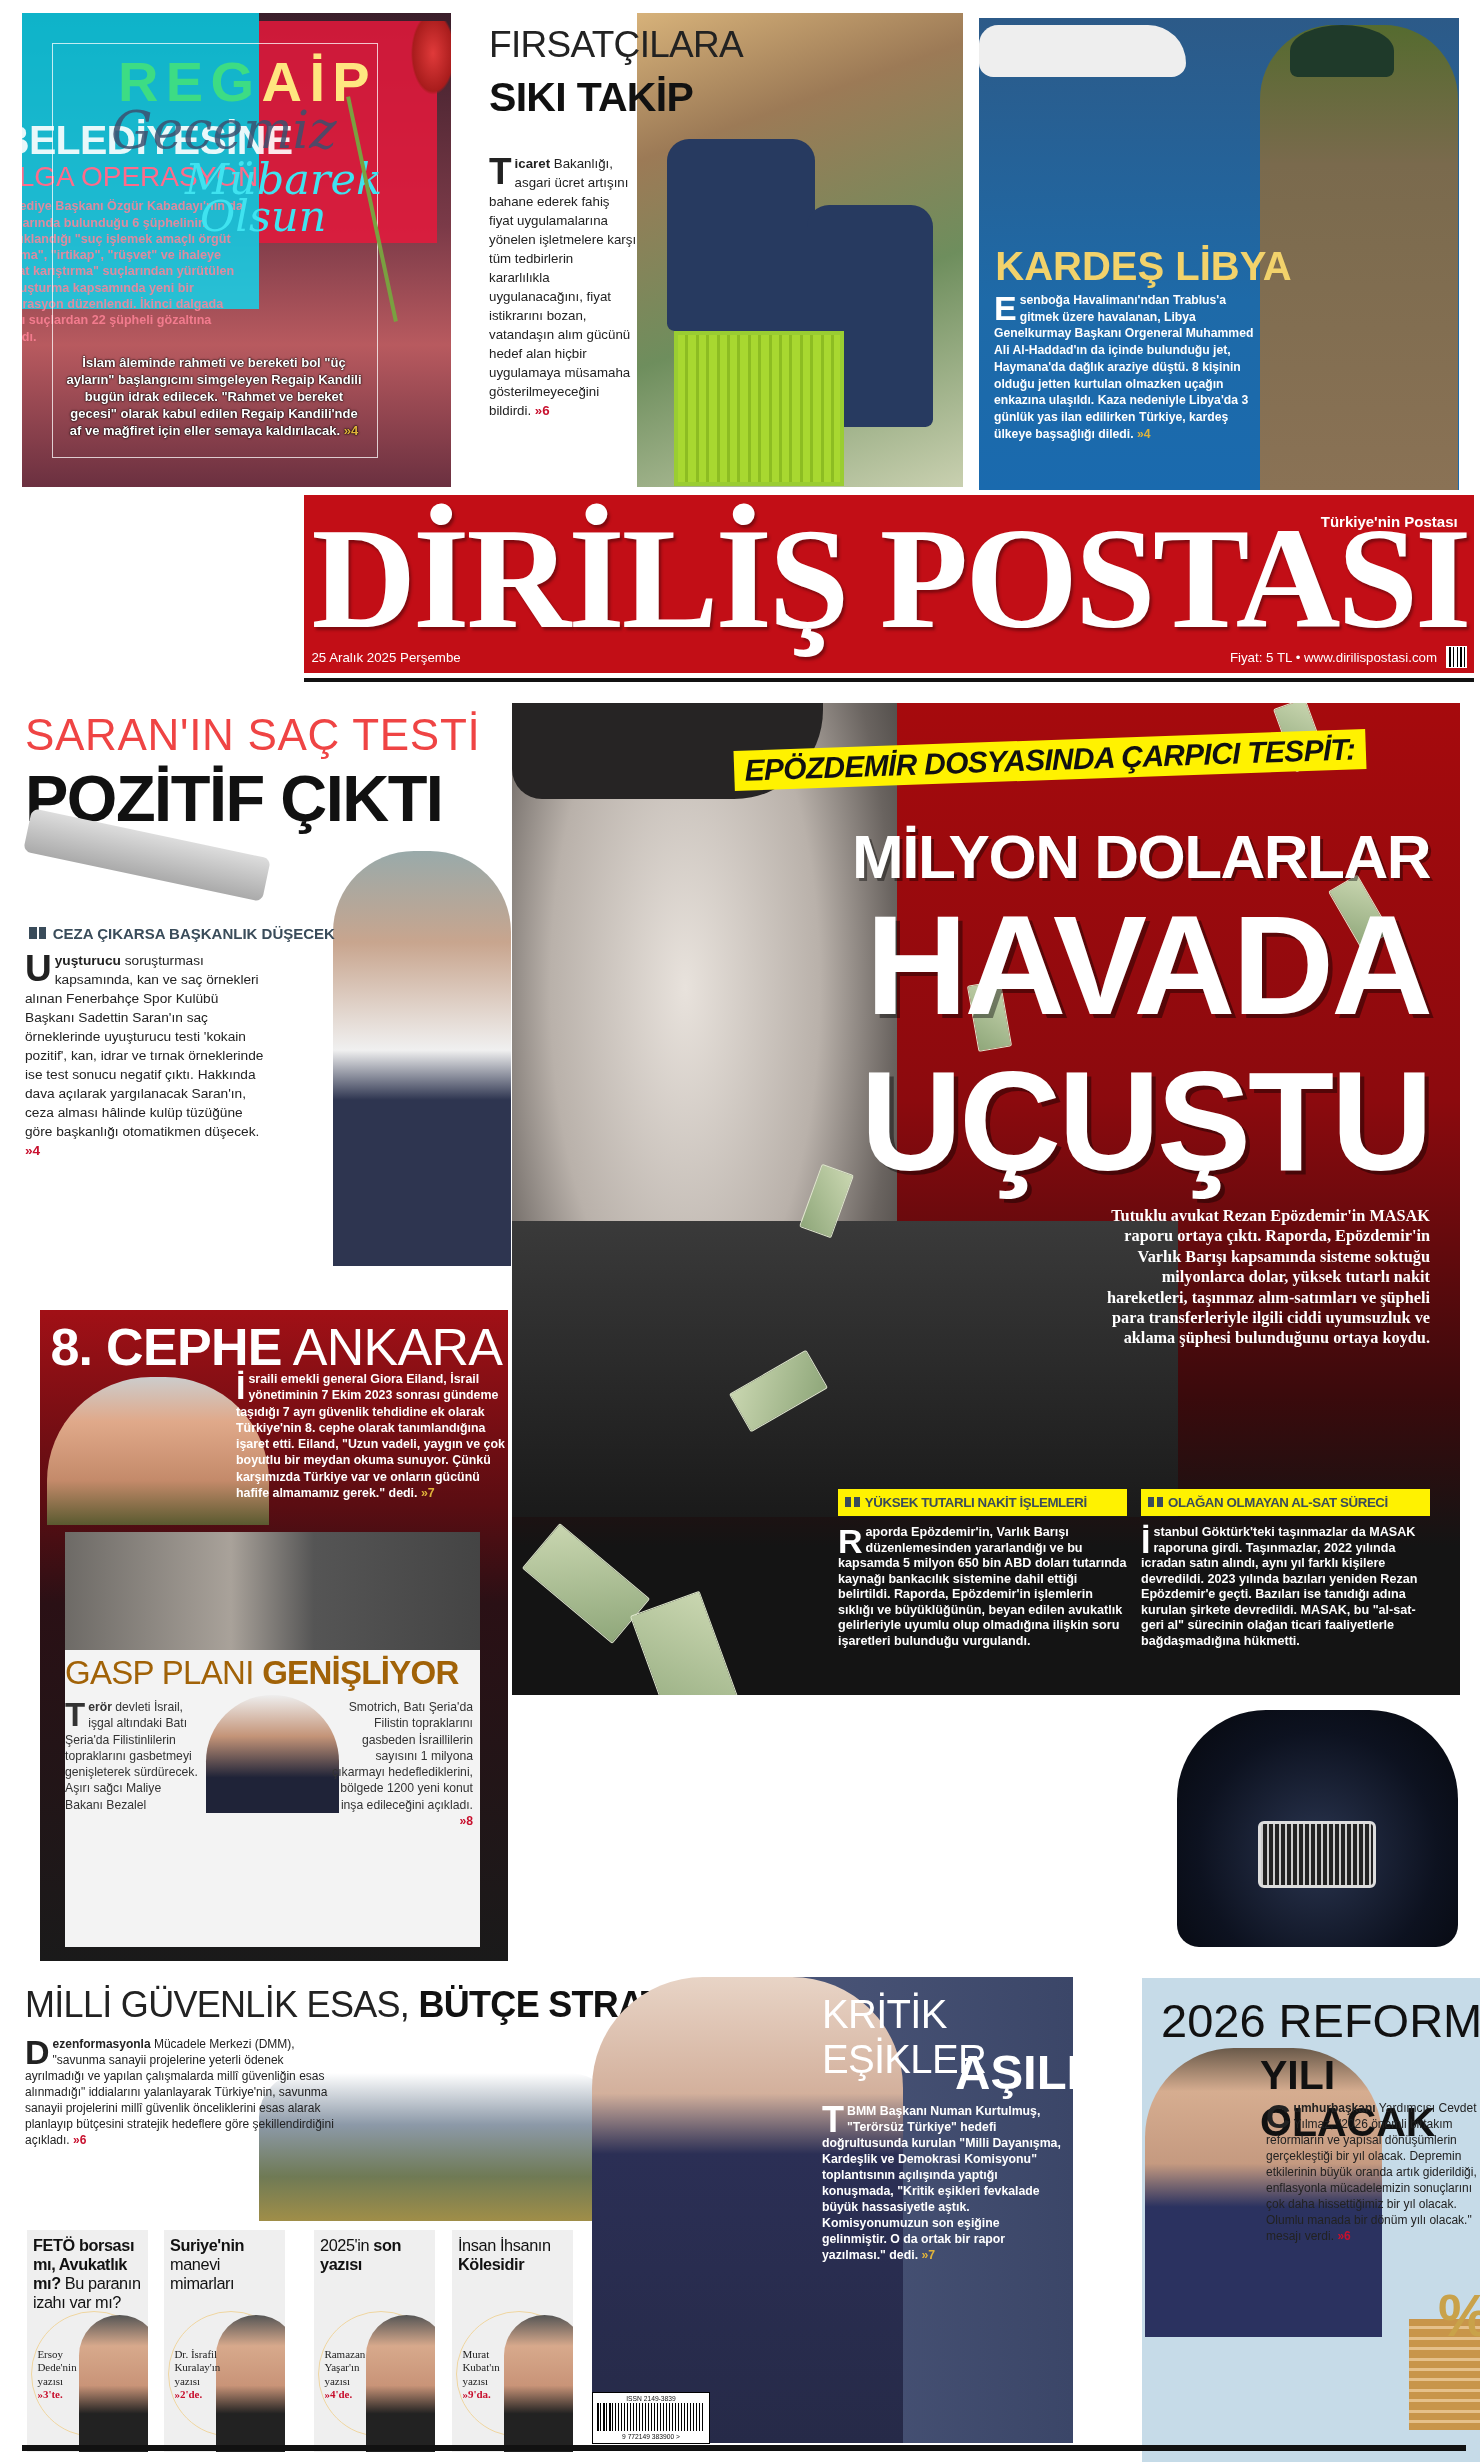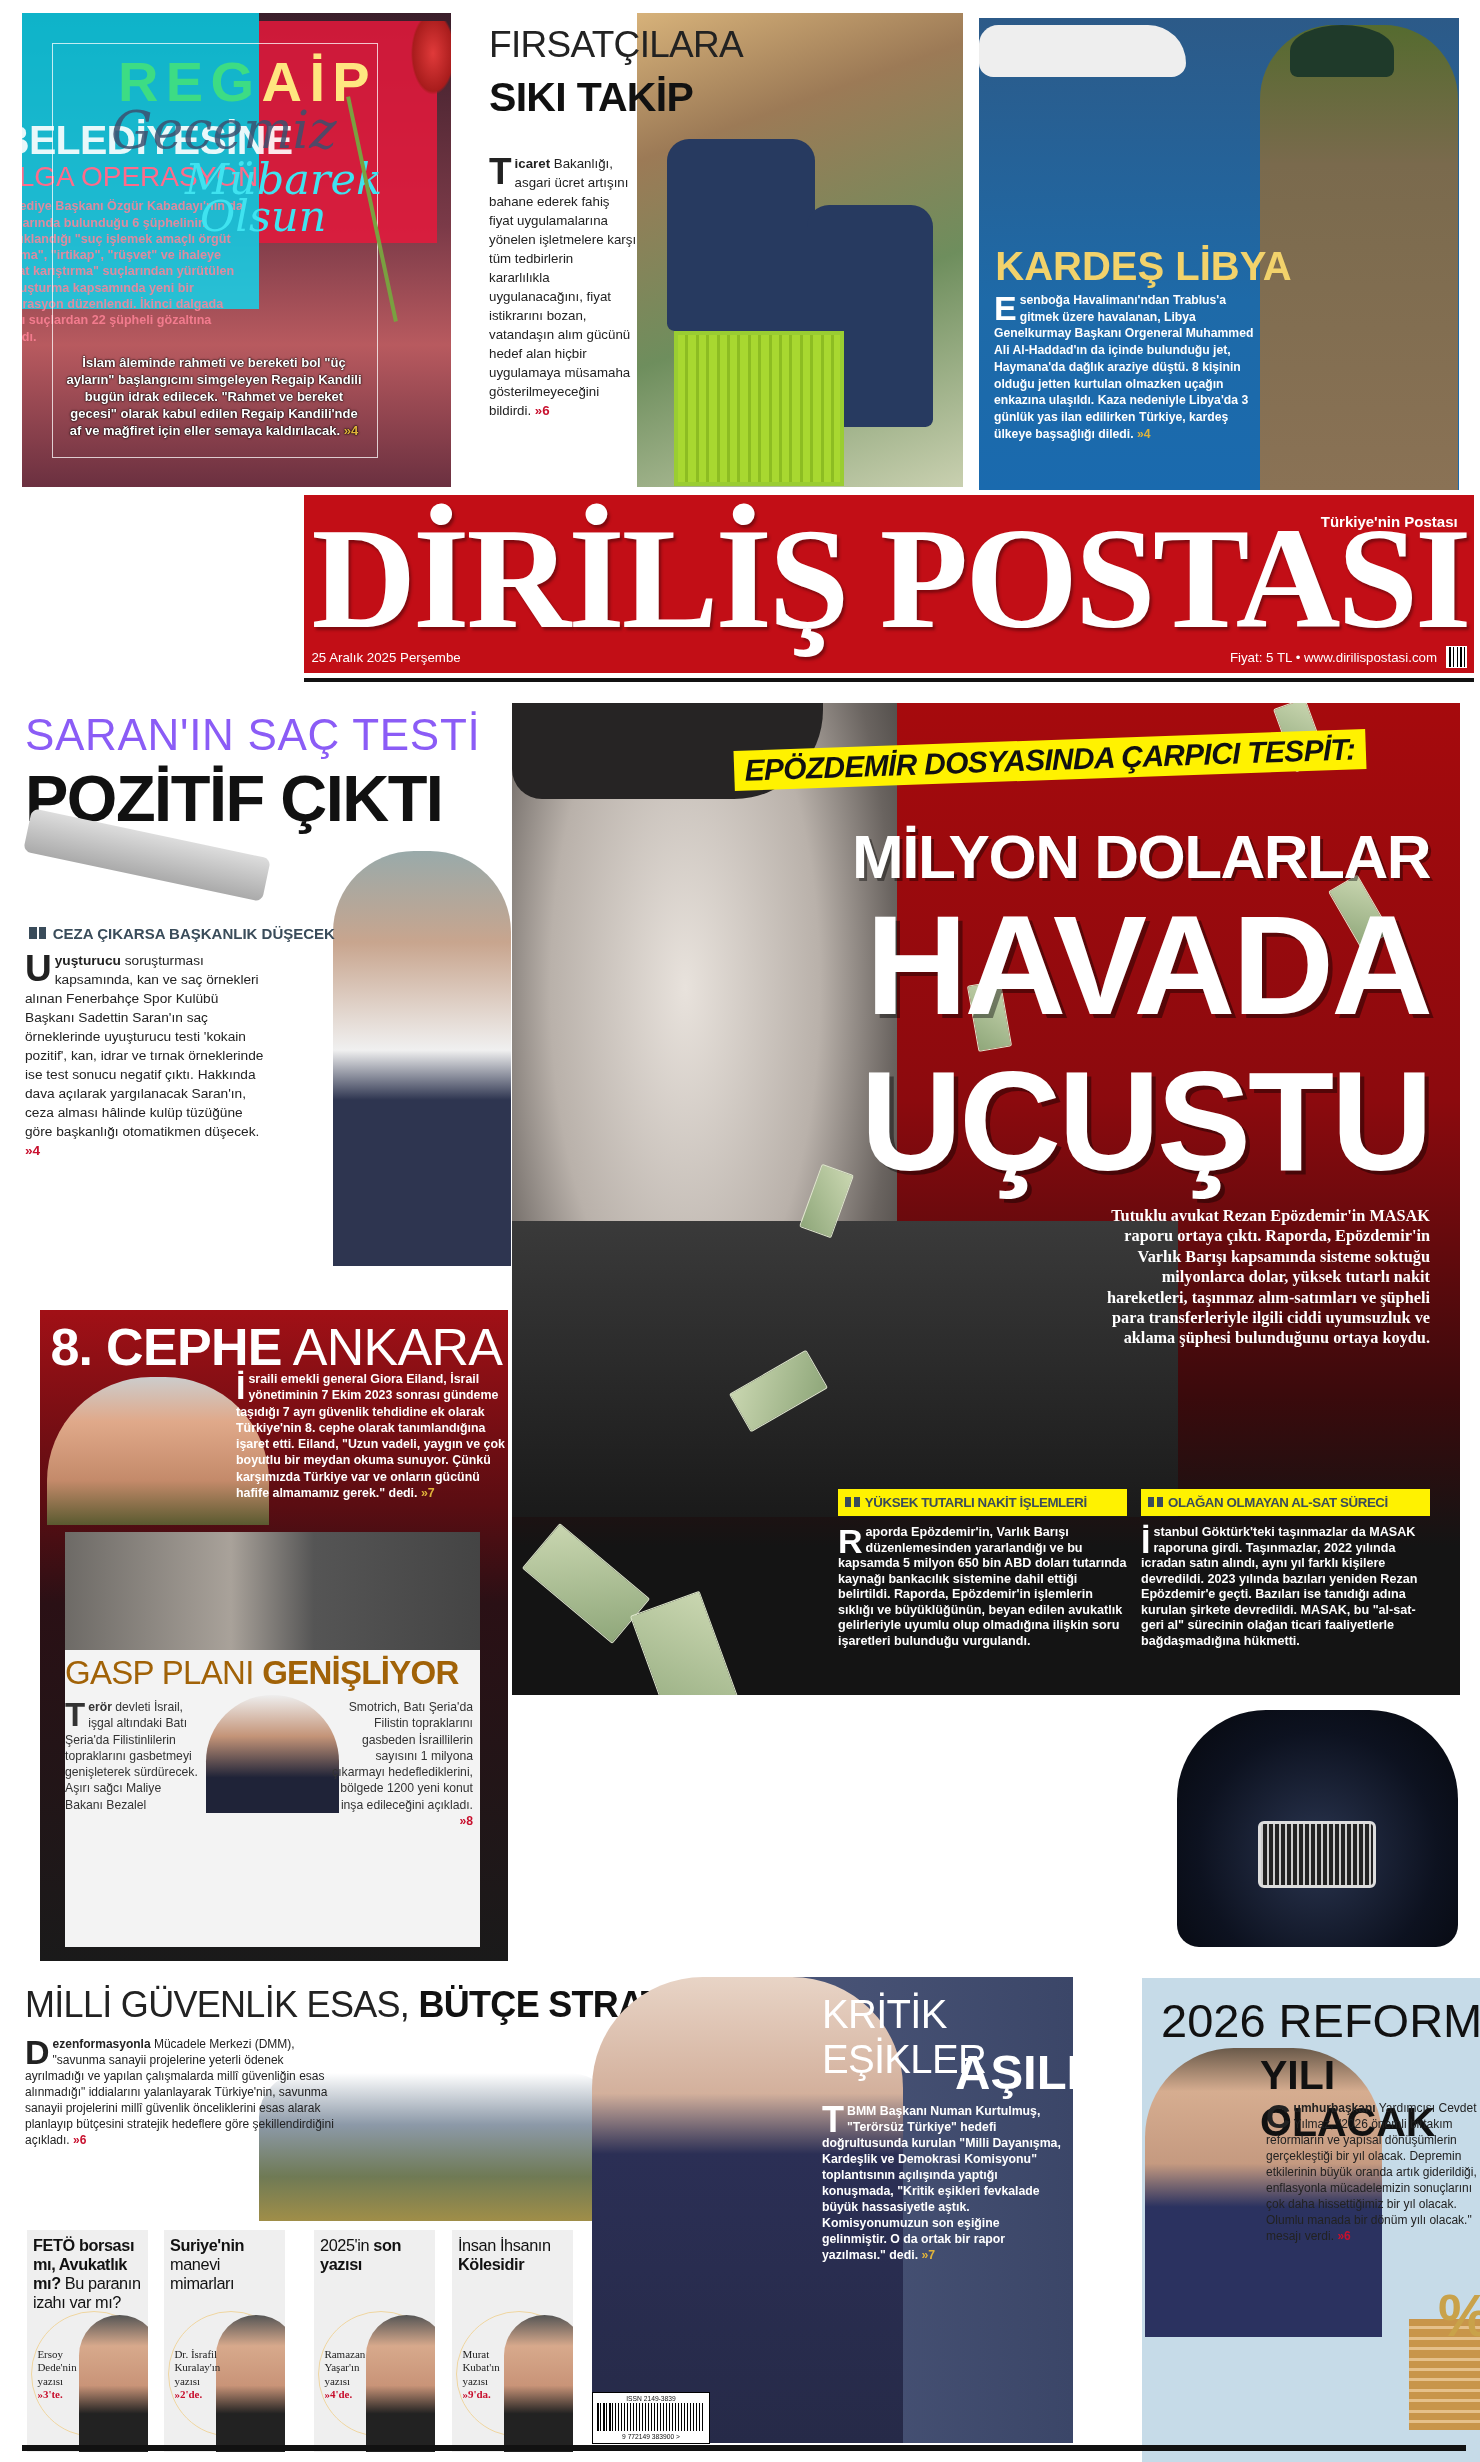--- a/index.html
+++ b/index.html
@@ -51,21 +51,21 @@
 #mast{left:304px;top:495px;width:1170px;height:178px;background:#c20e16}
 #mast .logo{position:absolute;left:7.4px;top:9px;font-family:"Liberation Serif",serif;font-weight:bold;font-size:145px;color:#fff;letter-spacing:-3px;line-height:148px;text-shadow:2.2px 3px 3px rgba(0,0,0,.35);white-space:nowrap}
 #mast .tag{position:absolute;right:16.3px;top:18px;color:#fff;font-weight:bold;font-size:15px}
 #mast .date{position:absolute;left:7.4px;top:155px;color:#fff;font-size:13.3px}
 #mast .price{position:absolute;right:37px;top:155px;color:#fff;font-size:13.3px}
 #mast .qr{position:absolute;right:7.4px;top:151px;width:21px;height:22px;background:repeating-linear-gradient(90deg,#fff 0 2.2px,#000 2.2px 3.7px),#fff;border:1.5px solid #fff}
 #mast .rule{position:absolute;left:0;right:0;bottom:-9px;height:3.7px;background:#111}
 
 
 #saran{left:22px;top:703px;width:474px;height:592px}
-#saran .h1{position:absolute;left:3px;top:7.4px;font-size:44px;letter-spacing:0.7px;color:#8b5cf6}
+#saran .h1{position:absolute;left:3px;top:7.4px;font-size:44px;letter-spacing:0.7px;color:#ef4444}
 #saran .h2{position:absolute;left:3px;top:58px;font-size:65px;font-weight:900;color:#111;letter-spacing:-1.5px}
 #saran .pliers{position:absolute;left:3px;top:130px;width:244px;height:44px;background:linear-gradient(180deg,#ddd,#aaa);transform:rotate(12deg);border-radius:7.4px}
 #saran .man{position:absolute;left:311px;top:148px;width:178px;height:415px;background:linear-gradient(180deg,#9aa 0,#c8a58e 22%,#f0f0f0 48%,#2e3550 60%,#2e3550 100%);border-radius:81px 81px 0 0}
 #saran .sub{position:absolute;left:7.4px;top:222px;font-size:15px;font-weight:900;color:#3a4c5a}
 #saran .sub i{display:inline-block;width:7.4px;height:12px;background:#3a4c5a;margin-right:2.2px}
 #saran p{position:absolute;left:3px;top:248px;width:244px;font-size:13.7px;line-height:19px;color:#222}
 
 
 #cephe{left:40px;top:1310px;width:468px;height:651px;background:linear-gradient(180deg,#a11016 0%,#5a0d12 30%,#2a1015 45%,#1a1a1a 100%)}
 #cephe .h1{position:absolute;left:10.4px;top:7.4px;font-size:52px;color:#fff;letter-spacing:-0.7px}

